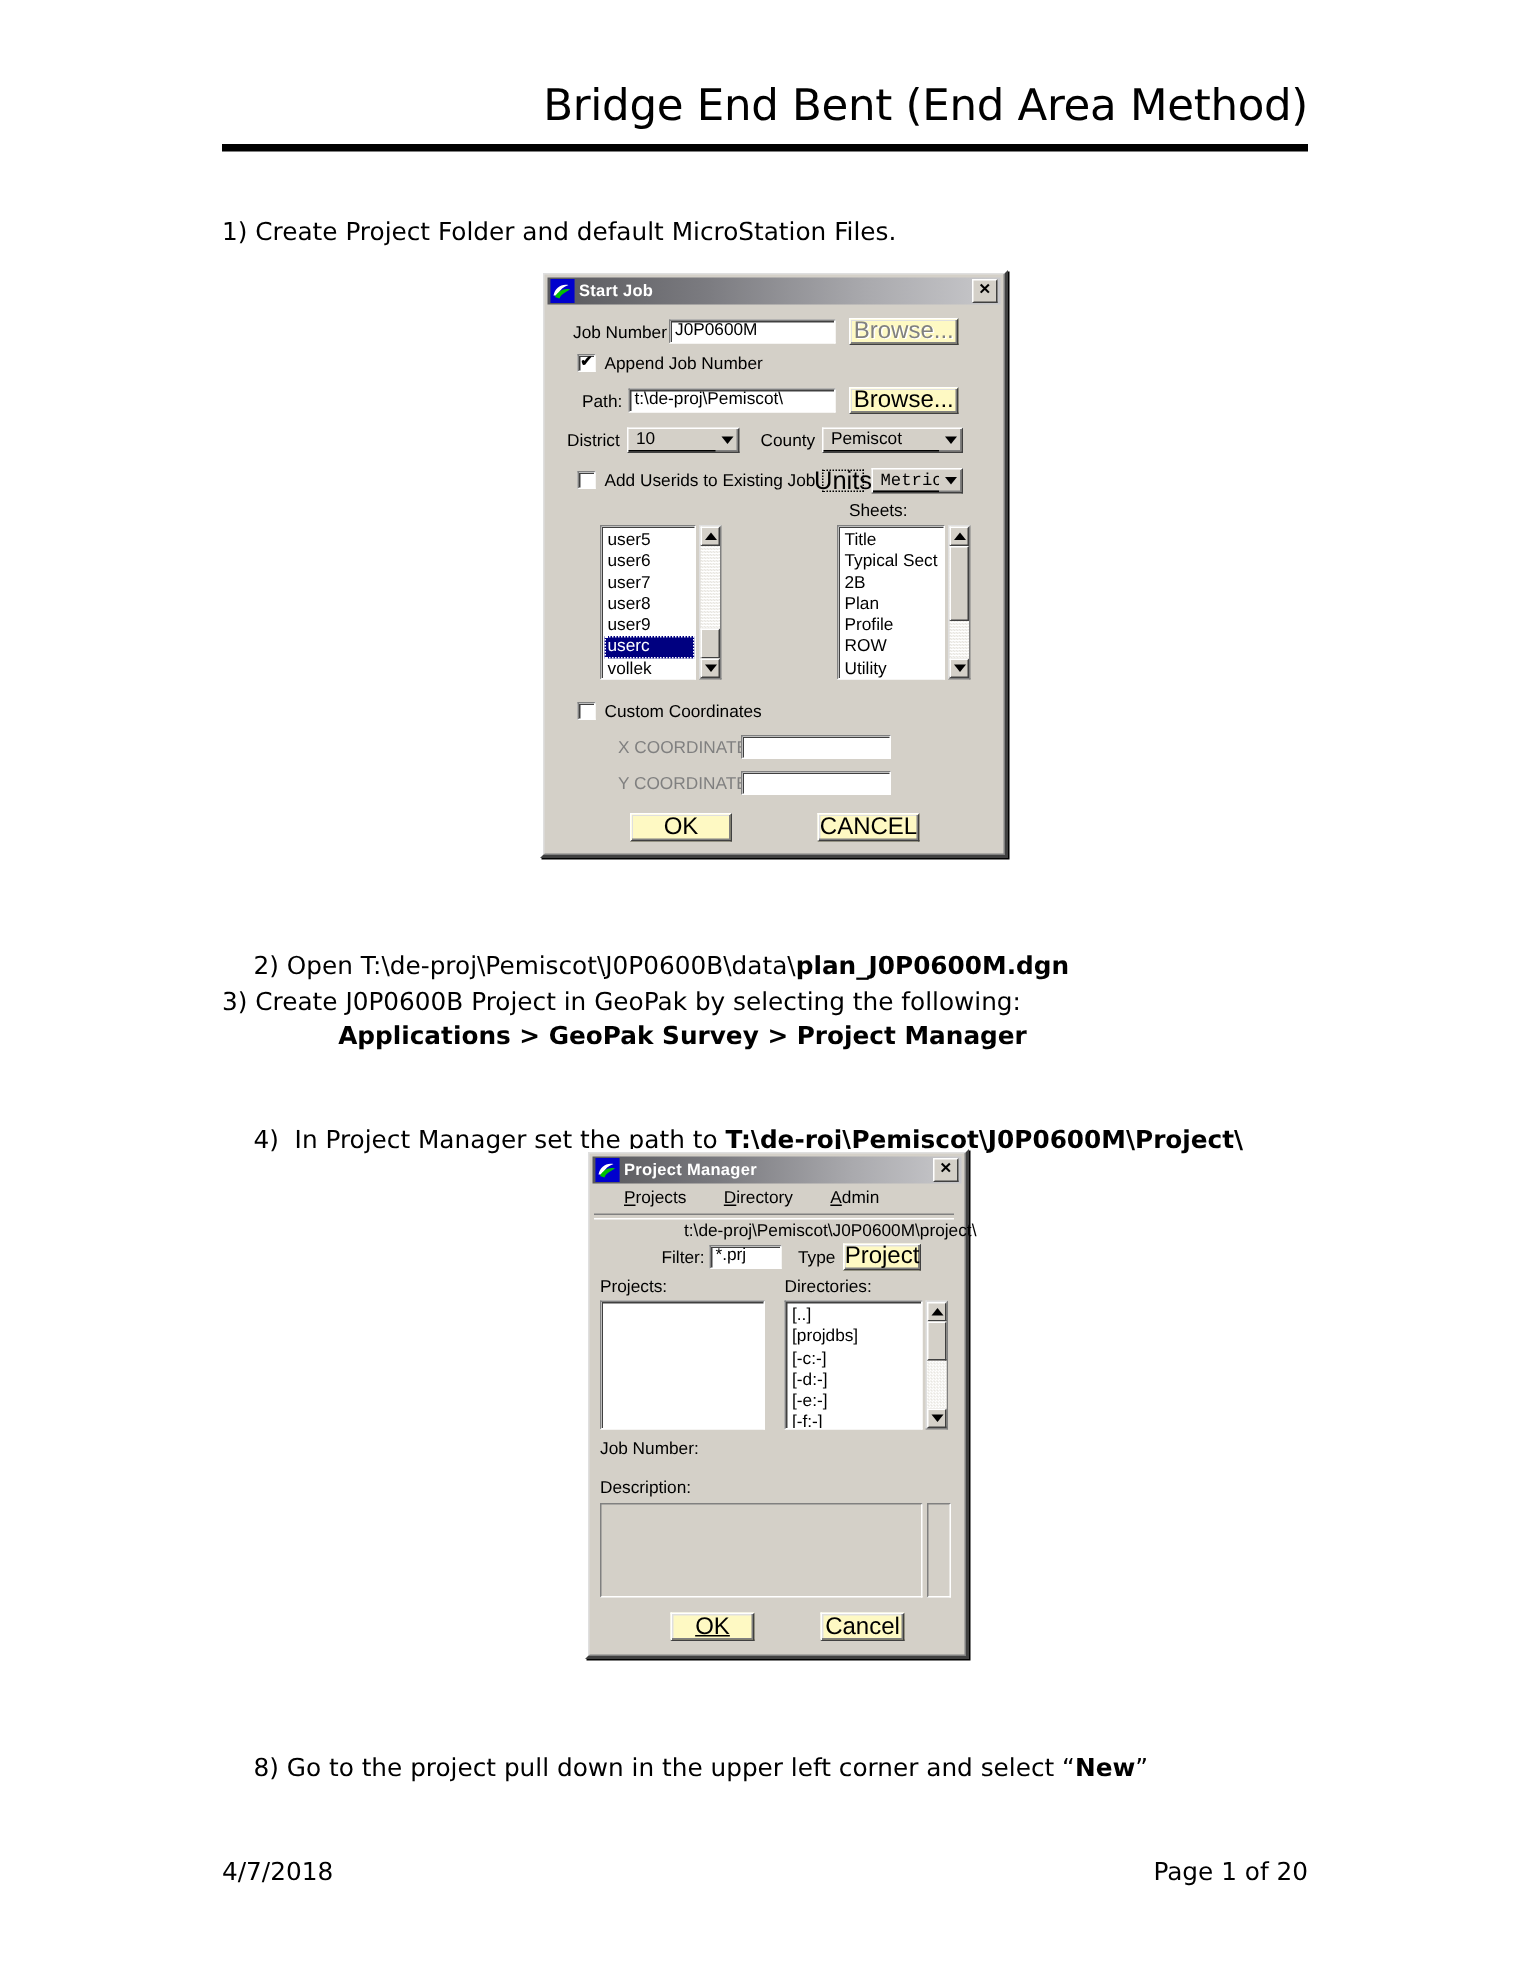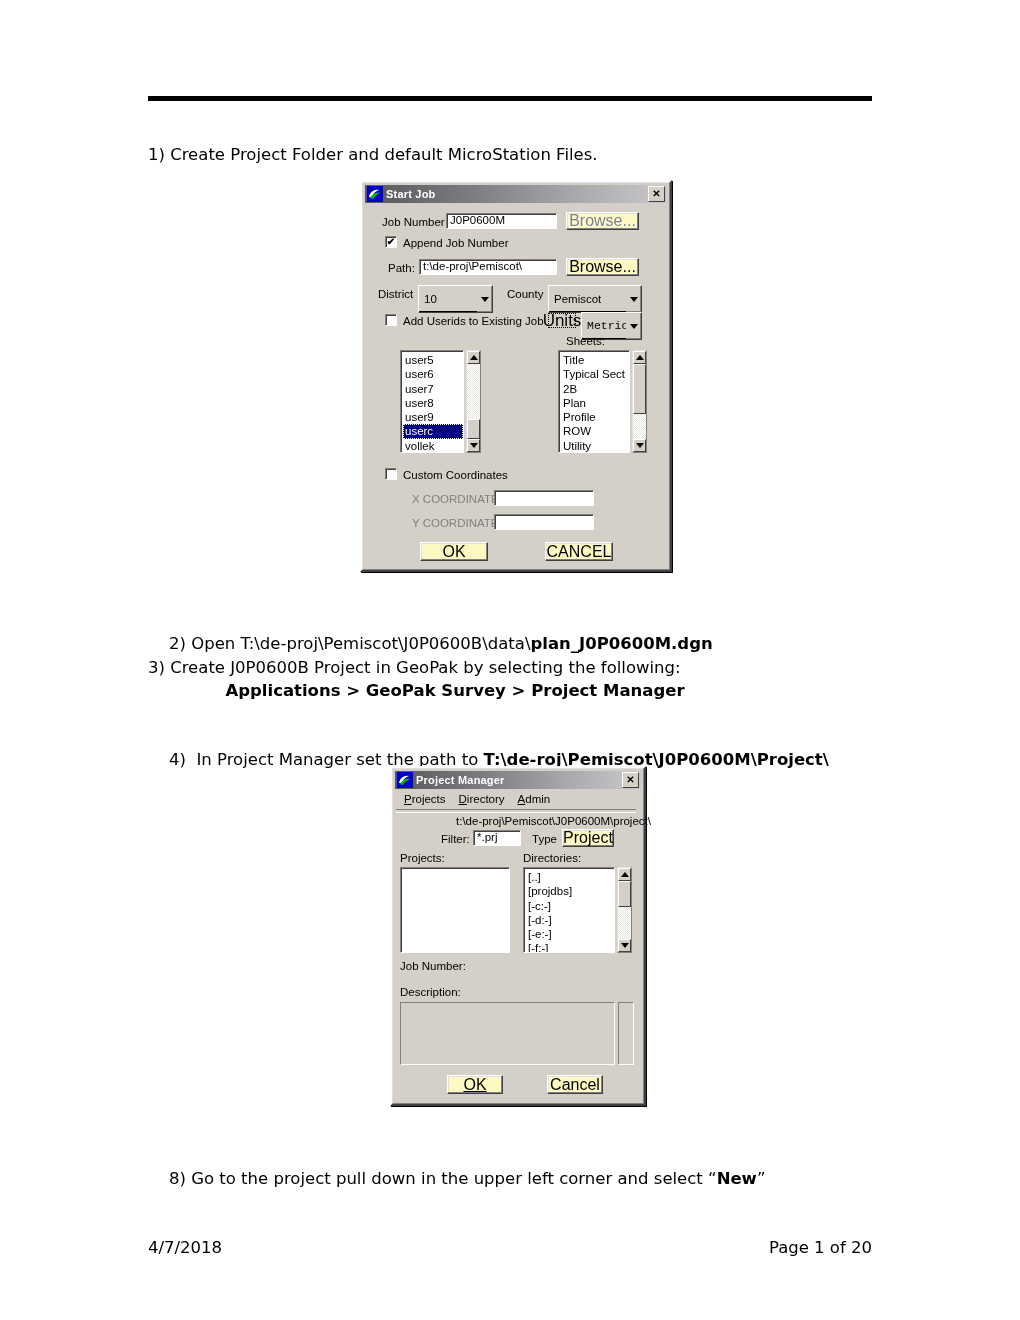--- a/index.html
+++ b/index.html
@@ -202,21 +202,21 @@
     align-items: center;
     justify-content: center;
     font-size: 10px;
     line-height: 1;
     font-weight: 700;
     color: #000;
   }
 
   .combo {
     position: absolute;
-    height: 28px;
+    height: 17px;
     background: #d4d0c8;
     box-sizing: border-box;
     display: flex;
     align-items: center;
     border-top: 1px solid #ffffff;
     border-left: 1px solid #ffffff;
     border-right: 1px solid #404040;
     border-bottom: 1px solid #404040;
     box-shadow: inset -1px -1px 0 0 #808080;
     font-size: 11.5px;
@@ -331,20 +331,21 @@
 
   .menubar {
     position: absolute;
     display: flex;
     align-items: center;
     font-size: 11.5px;
   }
   .menubar .mi {
     padding: 1px 9px 1px 4px;
     white-space: nowrap;
+    margin-left: 12px;
   }
   .menubar .mi u { text-decoration: underline; }
 
   .sep-line {
     position: absolute;
     height: 2px;
     border-top: 1px solid #808080;
     border-bottom: 1px solid #ffffff;
   }
 
@@ -367,20 +368,23 @@
     border-right: 1px solid #ffffff;
     border-bottom: 1px solid #ffffff;
     box-sizing: border-box;
   }
 </style>
 </head>
 <body>
 
 <div class="page">
 
+  <div class="doc-header">
+    <div class="doc-title">Bridge End Bent (End Area Method)</div>
+  </div>
   <div class="header-rule"></div>
 
   <div class="body-text" style="left:148px; top:144px; width:730px;">1) Create Project Folder and default MicroStation Files.</div>
 
   <div class="win-dialog" id="startJobDlg" style="left:360px; top:180px; width:308px; height:388px;">
     <div class="win-inner-border"></div>
 
     <div class="titlebar" style="width:298px;">
       <span class="title-icon">
         <svg width="16" height="16" viewBox="0 0 16 16" aria-hidden="true">

